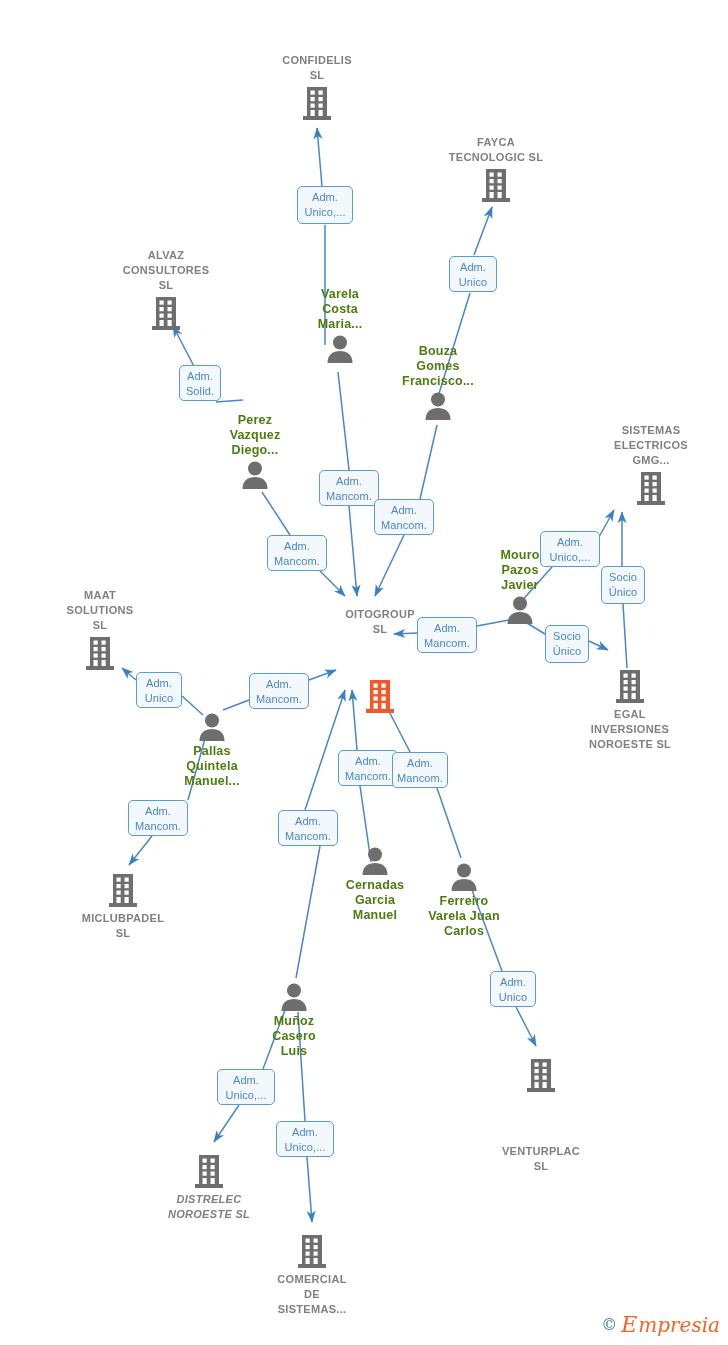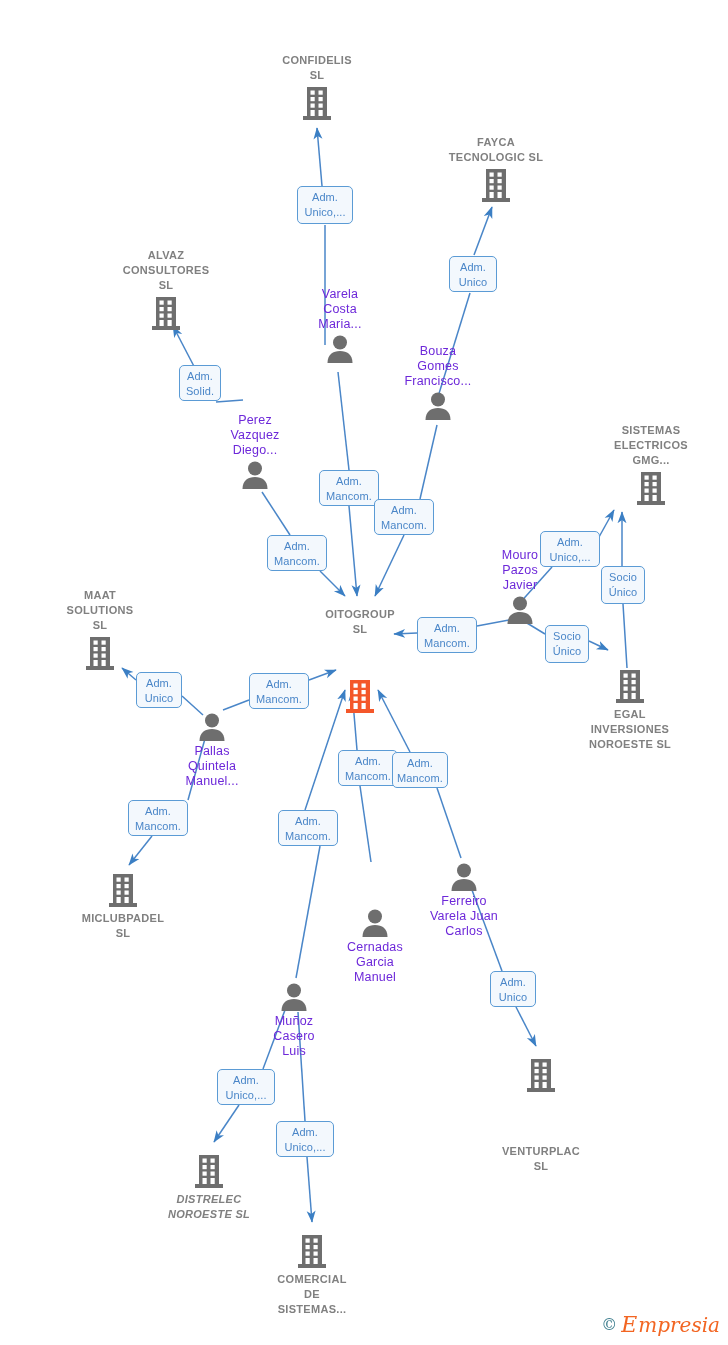--- a/index.html
+++ b/index.html
@@ -41,23 +41,23 @@
     color: #808080;
     letter-spacing: 0.2px;
     white-space: pre-line;
   }
   .node-company .node-label {
     font-weight: bold;
     font-size: 11px;
     letter-spacing: 0.3px;
   }
   .node-person .node-label {
-    font-weight: normal;
+    font-weight: bold;
     font-size: 12.5px;
-    color: #6d28d9;
+    color: #4d7c0f;
   }
   .node-icon {
     line-height: 0;
     display: block;
   }
   .node-company.order-label-top .node-label { order: 1; }
   .node-company.order-label-top .node-icon { order: 2; margin-top: 2px;}
   .node-company.order-label-bottom .node-icon { order: 1; }
   .node-company.order-label-bottom .node-label { order: 2; margin-top: 3px;}
   .node-person.order-label-bottom .node-icon { order: 1; }
@@ -309,21 +309,21 @@
     <rect x="9.5" y="18.5" width="4.2" height="4.2"></rect>
     <rect x="17.5" y="18.5" width="4.2" height="4.2"></rect>
     <rect x="9.5" y="25" width="4.2" height="6"></rect>
     <rect x="17.5" y="25" width="4.2" height="6"></rect>
   </g>
 </svg></span>
         <div class="node-label">MAAT
 SOLUTIONS
 SL</div>
       </div>
-      <div class="node node-company order-label-top" style="left: 360px; top: 607px; gap: 39px;">
+      <div class="node node-company order-label-top" style="left: 380px; top: 607px; gap: 39px;">
         <span class="node-icon">
 <svg width="32" height="36" viewBox="0 0 32 36">
   <rect x="6" y="2" width="20" height="29" fill="#f4572a"></rect>
   <rect x="2" y="31" width="28" height="4" fill="#f4572a"></rect>
   <g fill="#ffffff">
     <rect x="9.5" y="5.5" width="4.2" height="4.2"></rect>
     <rect x="17.5" y="5.5" width="4.2" height="4.2"></rect>
     <rect x="9.5" y="12" width="4.2" height="4.2"></rect>
     <rect x="17.5" y="12" width="4.2" height="4.2"></rect>
     <rect x="9.5" y="18.5" width="4.2" height="4.2"></rect>
@@ -377,21 +377,21 @@
     <rect x="17.5" y="12" width="4.2" height="4.2"></rect>
     <rect x="9.5" y="18.5" width="4.2" height="4.2"></rect>
     <rect x="17.5" y="18.5" width="4.2" height="4.2"></rect>
     <rect x="9.5" y="25" width="4.2" height="6"></rect>
     <rect x="17.5" y="25" width="4.2" height="6"></rect>
   </g>
 </svg></span>
         <div class="node-label">MICLUBPADEL
 SL</div>
       </div>
-      <div class="node node-person order-label-bottom" style="left: 375px; top: 908px;">
+      <div class="node node-person order-label-bottom" style="left: 375px; top: 846px;">
         <span class="node-icon">
 <svg width="32" height="30" viewBox="0 0 32 30">
   <circle cx="16" cy="8.5" r="7" fill="#6e6e6e"></circle>
   <path d="M3.5,29 C3.5,20.5 9,17 16,17 C23,17 28.5,20.5 28.5,29 Z" fill="#6e6e6e"></path>
 </svg></span>
         <div class="node-label">Cernadas
 Garcia
 Manuel</div>
       </div>
       <div class="node node-person order-label-bottom" style="left: 464px; top: 862px;">

